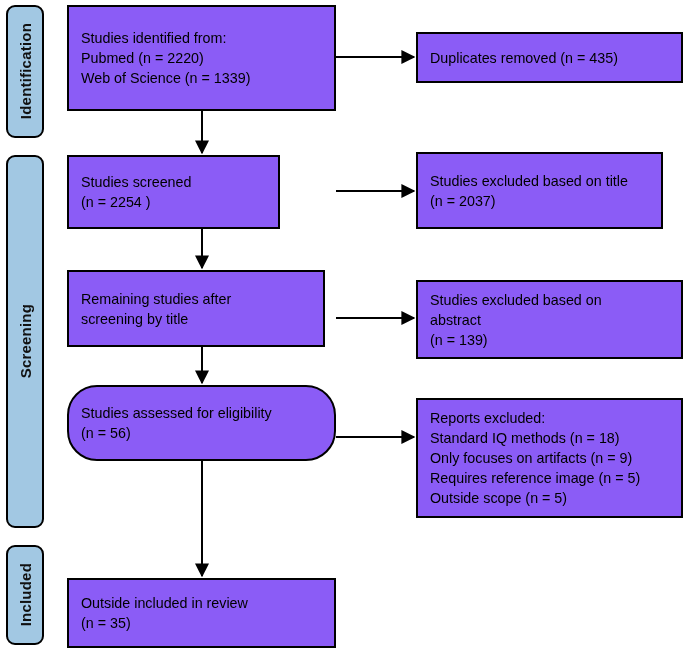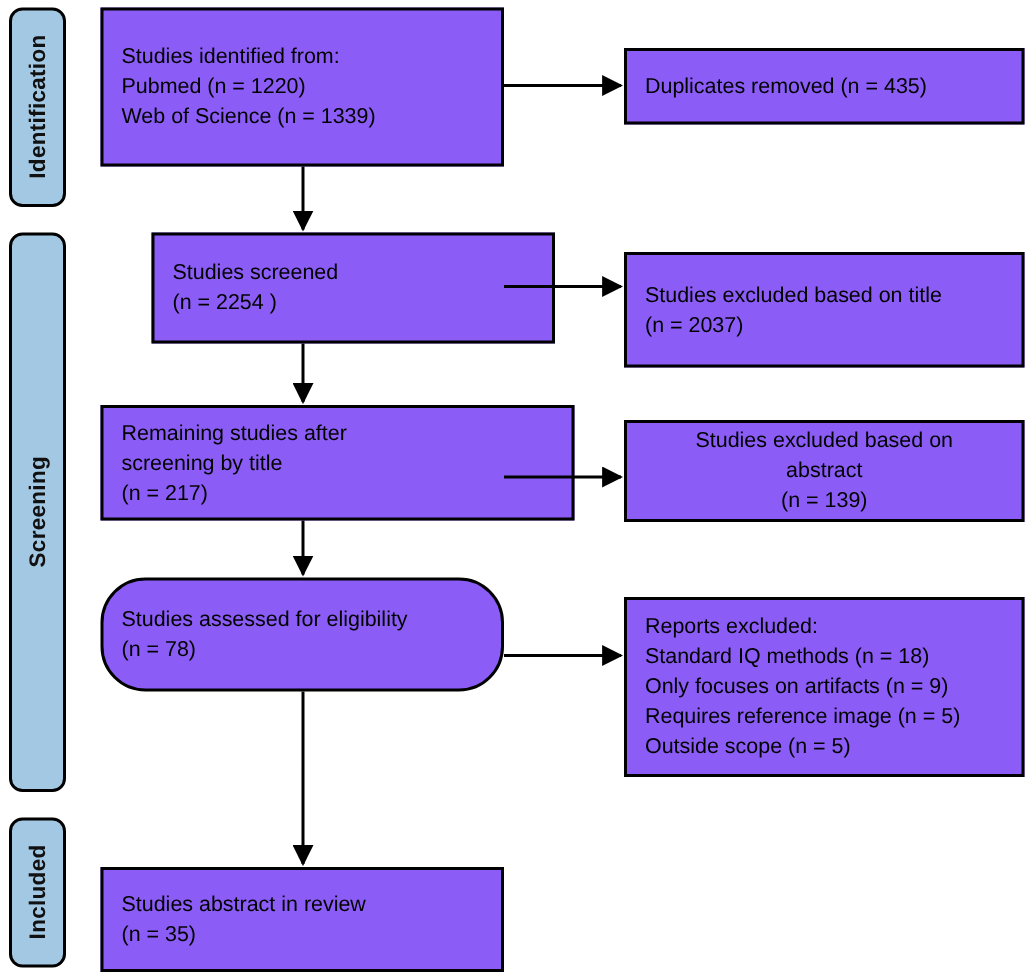--- a/index.html
+++ b/index.html
@@ -80,55 +80,54 @@
   <div class="stage-band" style="left:6px; top:155px; width:38px; height:373px;">
     <span class="stage-band-label">Screening</span>
   </div>
 
   <div class="stage-band" style="left:6px; top:545px; width:38px; height:100px;">
     <span class="stage-band-label">Included</span>
   </div>
 
   <div class="flow-box" style="left:67px; top:5px; width:269px; height:106px;">
     <div class="flow-line">Studies identified from:</div>
-    <div class="flow-line">Pubmed (n = 1220)</div>
+    <div class="flow-line">Pubmed (n = 2220)</div>
     <div class="flow-line">Web of Science (n = 1339)</div>
   </div>
 
-  <div class="flow-box" style="left:67px; top:155px; width:269px; height:74px;margin-left:34px;">
+  <div class="flow-box" style="left:67px; top:155px; width:213px; height:74px;">
     <div class="flow-line">Studies screened</div>
     <div class="flow-line">(n = 2254 )</div>
   </div>
 
-  <div class="flow-box" style="left:67px; top:270px; width:316px; height:77px;">
+  <div class="flow-box" style="left:67px; top:270px; width:258px; height:77px;">
     <div class="flow-line">Remaining studies after</div>
     <div class="flow-line">screening by title</div>
-    <div class="flow-line">(n = 217)</div>
   </div>
 
   <div class="flow-box" style="left:67px; top:385px; width:269px; height:76px;border-radius:30px;">
     <div class="flow-line">Studies assessed for eligibility</div>
-    <div class="flow-line">(n = 78)</div>
+    <div class="flow-line">(n = 56)</div>
   </div>
 
   <div class="flow-box" style="left:67px; top:578px; width:269px; height:70px;">
-    <div class="flow-line">Studies abstract in review</div>
+    <div class="flow-line">Outside included in review</div>
     <div class="flow-line">(n = 35)</div>
   </div>
 
   <div class="flow-box" style="left:416px; top:32px; width:267px; height:51px;">
     <div class="flow-line">Duplicates removed (n = 435)</div>
   </div>
 
-  <div class="flow-box" style="left:416px; top:152px; width:267px; height:77px;margin-top:16px;">
+  <div class="flow-box" style="left:416px; top:152px; width:247px; height:77px;">
     <div class="flow-line">Studies excluded based on title</div>
     <div class="flow-line">(n = 2037)</div>
   </div>
 
-  <div class="flow-box" style="left:416px; top:280px; width:267px; height:68px;text-align:center;">
+  <div class="flow-box" style="left:416px; top:280px; width:267px; height:79px;">
     <div class="flow-line">Studies excluded based on</div>
     <div class="flow-line">abstract</div>
     <div class="flow-line">(n = 139)</div>
   </div>
 
   <div class="flow-box" style="left:416px; top:398px; width:267px; height:120px;">
     <div class="flow-line">Reports excluded:</div>
     <div class="flow-line">Standard IQ methods (n = 18)</div>
     <div class="flow-line">Only focuses on artifacts (n = 9)</div>
     <div class="flow-line">Requires reference image (n = 5)</div>

